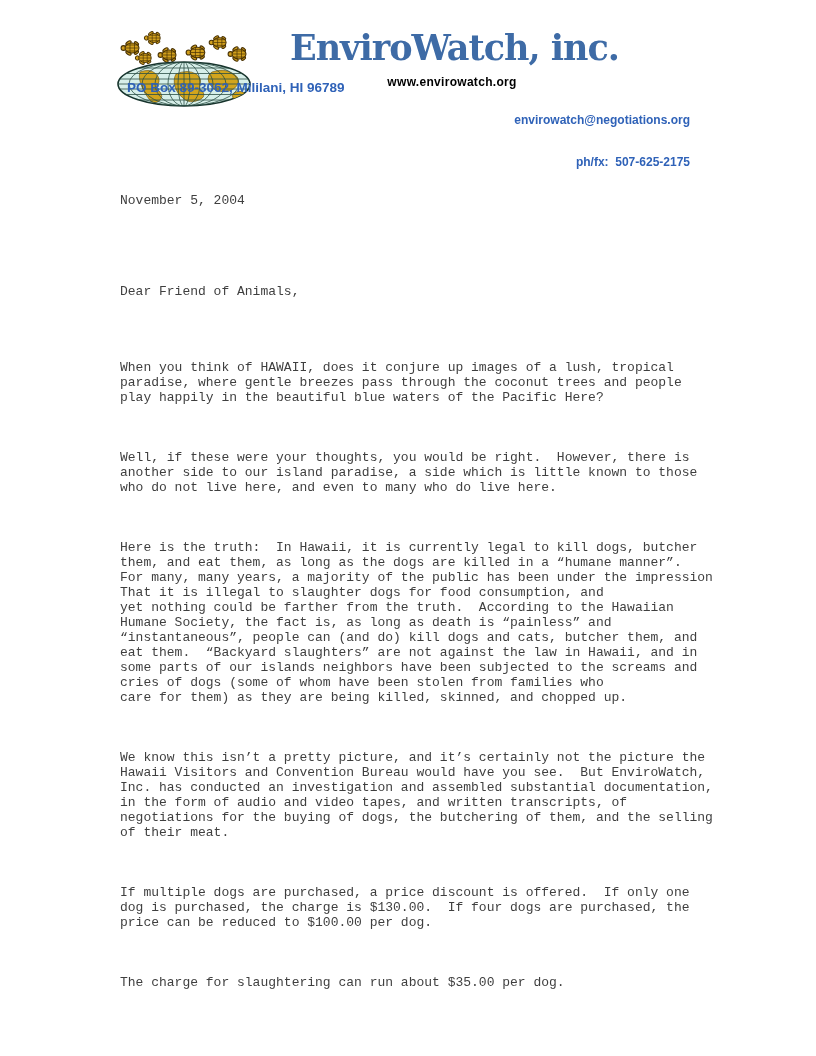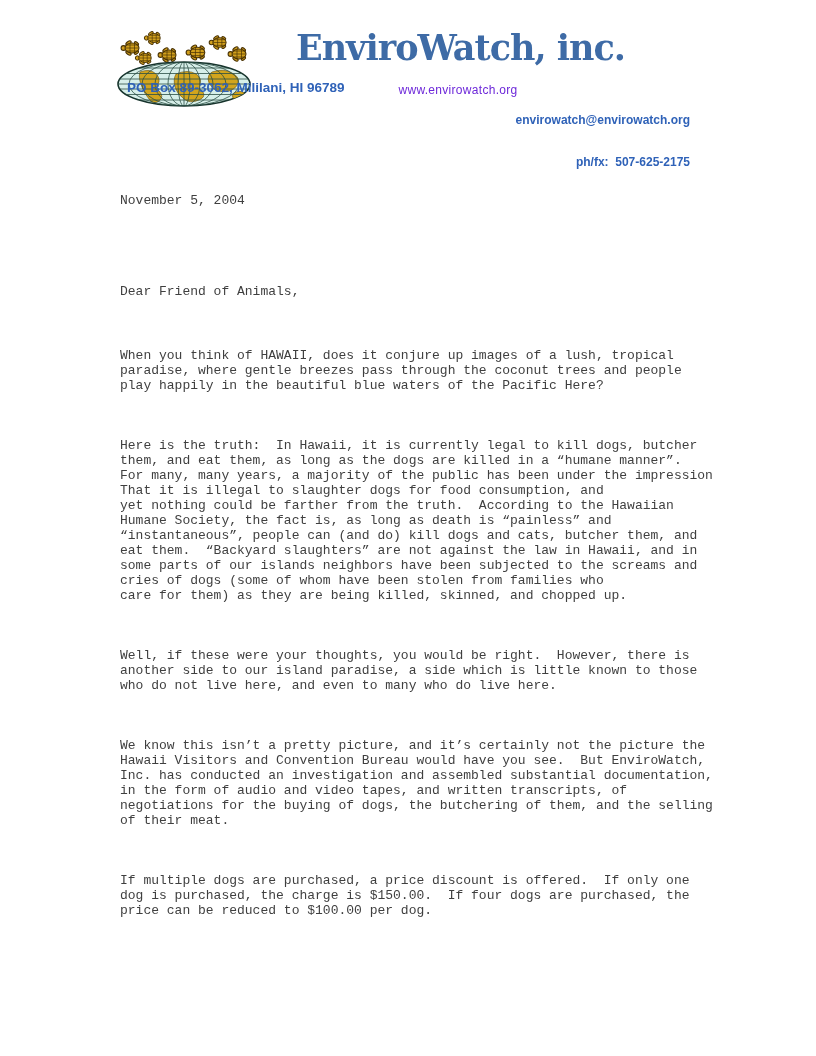--- a/index.html
+++ b/index.html
@@ -13,53 +13,53 @@
   }
   
   .logo{position:absolute;left:112px;top:26px;width:150px;height:82px;}
   .pobox{
     position:absolute;left:127px;top:80px;
     font-family:"Liberation Sans", sans-serif;
     font-size:13.5px;font-weight:bold;color:#2f62b8;
     white-space:pre;
   }
   .brand{
-    position:absolute;left:296px;top:30px;width:324px;
+    position:absolute;left:290px;top:30px;width:324px;
     text-align:center;
   }
   .org-name{
     font-family:"DejaVu Serif","Liberation Serif",serif;
     font-weight:bold;
     font-size:35px;
     letter-spacing:-1px;
     color:#3e6ba6;
     line-height:1.05;
     white-space:nowrap;
   }
   .website{
-    margin-top:16px;
-    font-size:12px;font-weight:normal;color:#6d28d9;
+    margin-top:8px;
+    font-size:12px;font-weight:bold;color:#000000;
     letter-spacing:.3px;
   }
   .contact{
     position:absolute;right:126px;top:85px;
     text-align:right;
     font-size:12px;font-weight:bold;color:#2f62b8;
     line-height:14px;
     white-space:pre;
   }
   
   .letter-body{
     position:absolute;left:120px;top:163px;width:640px;
     font-family:"Liberation Mono","DejaVu Sans Mono",monospace;
     font-size:13px;line-height:15px;color:#3f3f3f;
     white-space:pre;
   }
   .date{margin:0;}
-  .salutation{margin:46px 0 4px 0;}
+  .salutation{margin:46px 0 16px 0;}
   .para{margin:15px 0 0 0;}
 </style>
 </head>
 <body>
 
 <div class="page">
 
   <div>
 
     <svg class="logo" viewBox="0 0 150 82" xmlns="http://www.w3.org/2000/svg">
@@ -124,53 +124,54 @@
     </svg>
 
     <div class="pobox">PO Box 89-3062, Mililani, HI 96789</div>
 
     <div class="brand">
       <div class="org-name">EnviroWatch, inc.</div>
       <div class="website">www.envirowatch.org</div>
     </div>
 
     <div class="contact">
-      <div>envirowatch@envirowatch.org</div>
+      <div>envirowatch@negotiations.org</div>
       <div>ph/fx:  507-625-2175</div>
     </div>
   </div>
 
   <div class="letter-body">
     <div class="date">November 5, 2004</div>
     <div class="salutation">Dear Friend of Animals,</div>
     <div class="para">When you think of HAWAII, does it conjure up images of a lush, tropical
 paradise, where gentle breezes pass through the coconut trees and people
 play happily in the beautiful blue waters of the Pacific Here?</div>
+    <div class="para">Well, if these were your thoughts, you would be right.  However, there is
+another side to our island paradise, a side which is little known to those
+who do not live here, and even to many who do live here.</div>
     <div class="para">Here is the truth:  In Hawaii, it is currently legal to kill dogs, butcher
 them, and eat them, as long as the dogs are killed in a “humane manner”.
 For many, many years, a majority of the public has been under the impression
 That it is illegal to slaughter dogs for food consumption, and
 yet nothing could be farther from the truth.  According to the Hawaiian
 Humane Society, the fact is, as long as death is “painless” and
 “instantaneous”, people can (and do) kill dogs and cats, butcher them, and
 eat them.  “Backyard slaughters” are not against the law in Hawaii, and in
 some parts of our islands neighbors have been subjected to the screams and
 cries of dogs (some of whom have been stolen from families who
 care for them) as they are being killed, skinned, and chopped up.</div>
-    <div class="para">Well, if these were your thoughts, you would be right.  However, there is
-another side to our island paradise, a side which is little known to those
-who do not live here, and even to many who do live here.</div>
     <div class="para">We know this isn’t a pretty picture, and it’s certainly not the picture the
 Hawaii Visitors and Convention Bureau would have you see.  But EnviroWatch,
 Inc. has conducted an investigation and assembled substantial documentation,
 in the form of audio and video tapes, and written transcripts, of
 negotiations for the buying of dogs, the butchering of them, and the selling
 of their meat.</div>
     <div class="para">If multiple dogs are purchased, a price discount is offered.  If only one
-dog is purchased, the charge is $150.00.  If four dogs are purchased, the
+dog is purchased, the charge is $130.00.  If four dogs are purchased, the
 price can be reduced to $100.00 per dog.</div>
+    <div class="para">The charge for slaughtering can run about $35.00 per dog.</div>
     
     
     
     
   </div>
 
 </div>
 
 </body></html>

